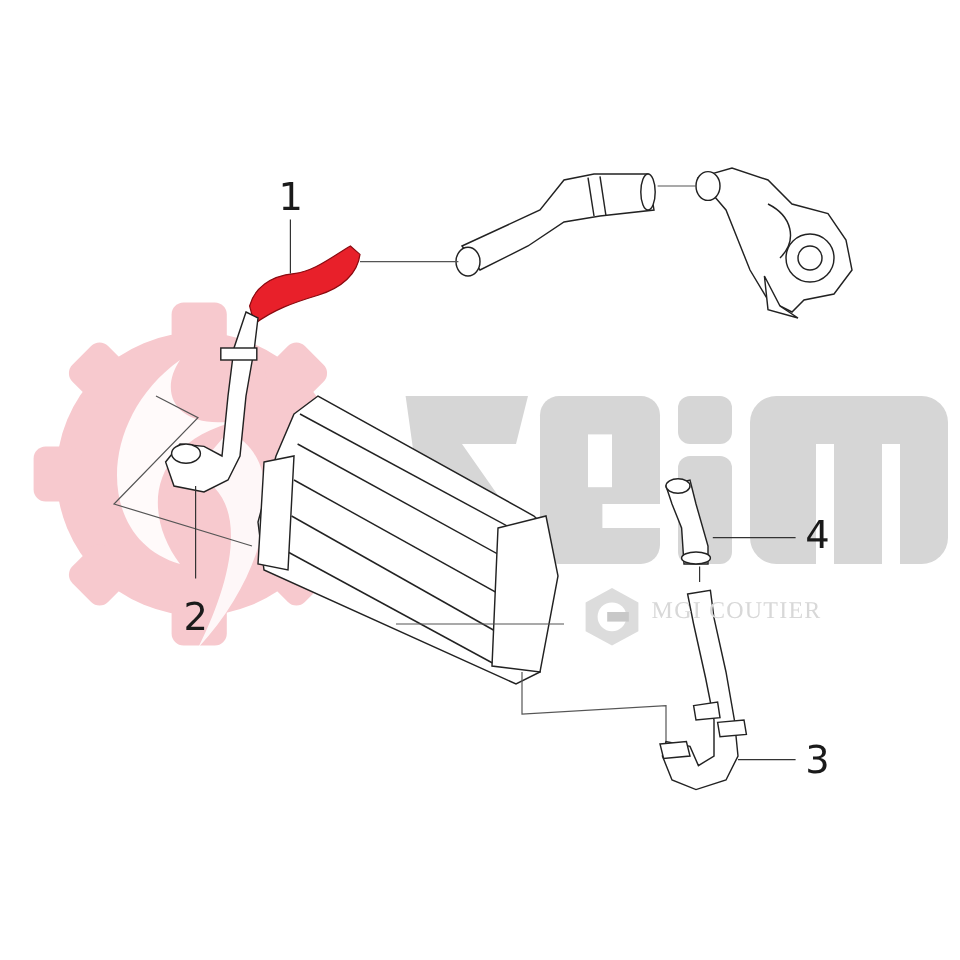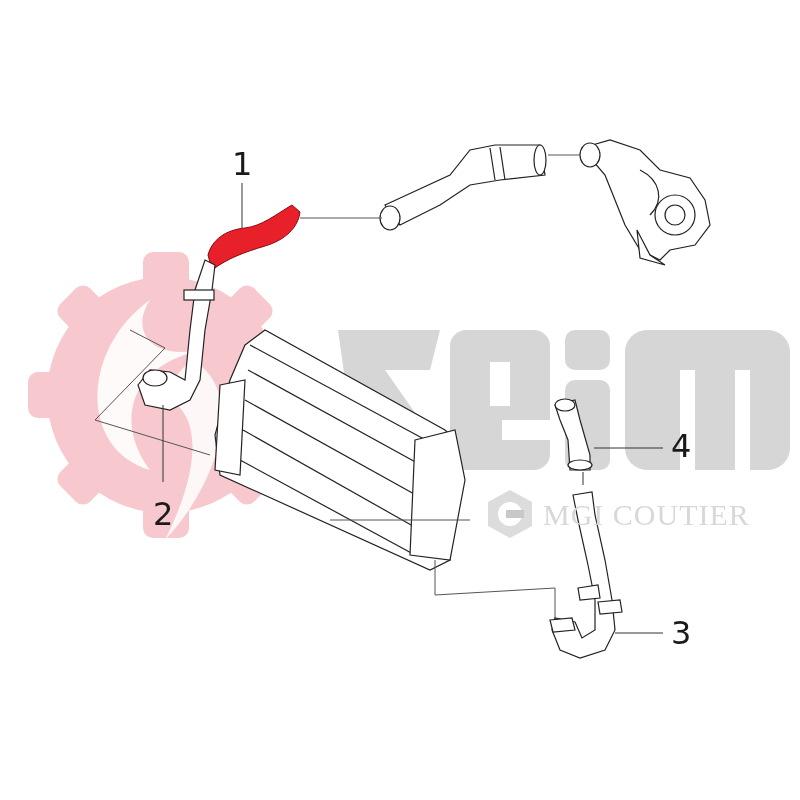--- a/index.html
+++ b/index.html
@@ -1,19 +1,19 @@
 <!DOCTYPE html>
 <html><head>
 <meta charset="utf-8">
 <style>
   html, body { margin:0; padding:0; background:#ffffff; }
   body { width:800px; height:800px; position:relative; overflow:hidden; font-family:"Liberation Sans", sans-serif; }
   .canvas { position:absolute; left:0; top:0; width:800px; height:800px; }
   .callout-label { position:absolute; font-family:"DejaVu Sans", sans-serif; font-size:32px; color:#1a1a1a; line-height:1; }
-  .brand-text { position:absolute; font-family:"Liberation Serif", serif; font-size:30px; color:#d8d8d8; letter-spacing:1px; }
+  .brand-text { position:absolute; font-family:"Liberation Serif", serif; font-size:20px; color:#d8d8d8; letter-spacing:1px; }
 </style>
 </head>
 <body>
 
 <svg class="canvas" viewBox="0 0 800 800" width="800" height="800">
 
   <g fill="#f7c9ce">
     <circle cx="165" cy="395" r="118"></circle>
     <rect x="143" y="252" width="46" height="40" rx="10"></rect>
     <rect x="143" y="498" width="46" height="40" rx="10"></rect>

